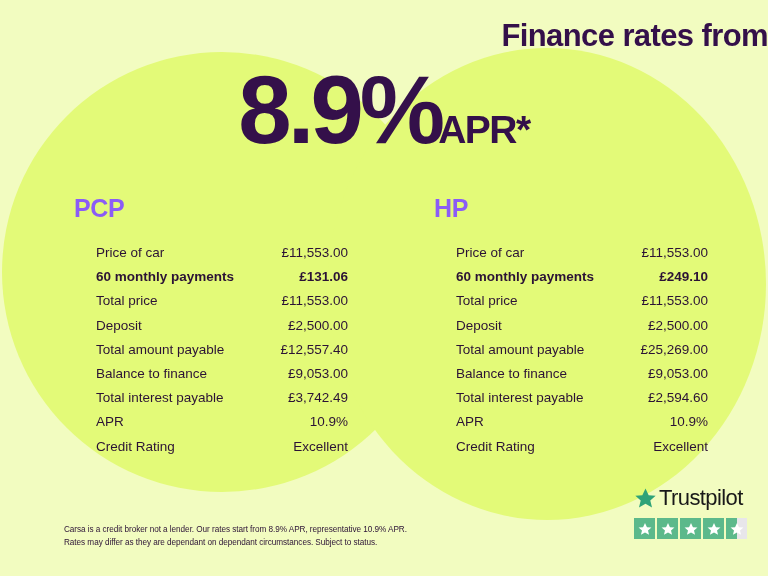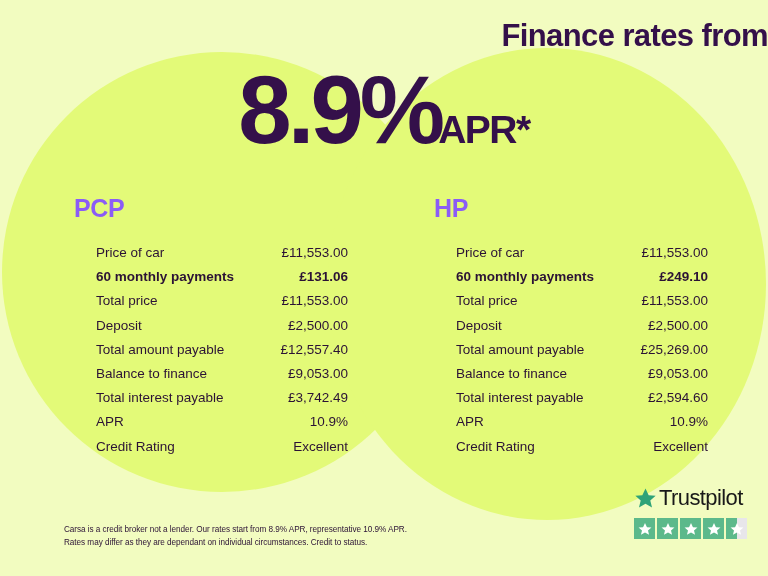--- a/index.html
+++ b/index.html
@@ -274,21 +274,21 @@
         </div>
         <div class="row">
           <span class="row-label">Credit Rating</span>
           <span class="row-value">Excellent</span>
         </div>
       </div>
   </div>
 
   <div class="disclaimer">
     <div>Carsa is a credit broker not a lender. Our rates start from 8.9% APR, representative 10.9% APR.</div>
-    <div>Rates may differ as they are dependant on individual circumstances. Credit to status.</div>
+    <div>Rates may differ as they are dependant on dependant circumstances. Subject to status.</div>
   </div>
 
   <div class="trustpilot">
     <div class="tp-wordmark">
       <span class="tp-star-logo">
         <svg width="23" height="23" viewBox="0 0 24 24" aria-hidden="true">
           <polygon points="12,1.6 15.3,8.6 22.6,9.2 17,14.1 18.8,21.4 12,17.4 5.2,21.4 7,14.1 1.4,9.2 8.7,8.6" fill="#2EA378"></polygon>
         </svg>
       </span>
       <span class="tp-name">Trustpilot</span>

